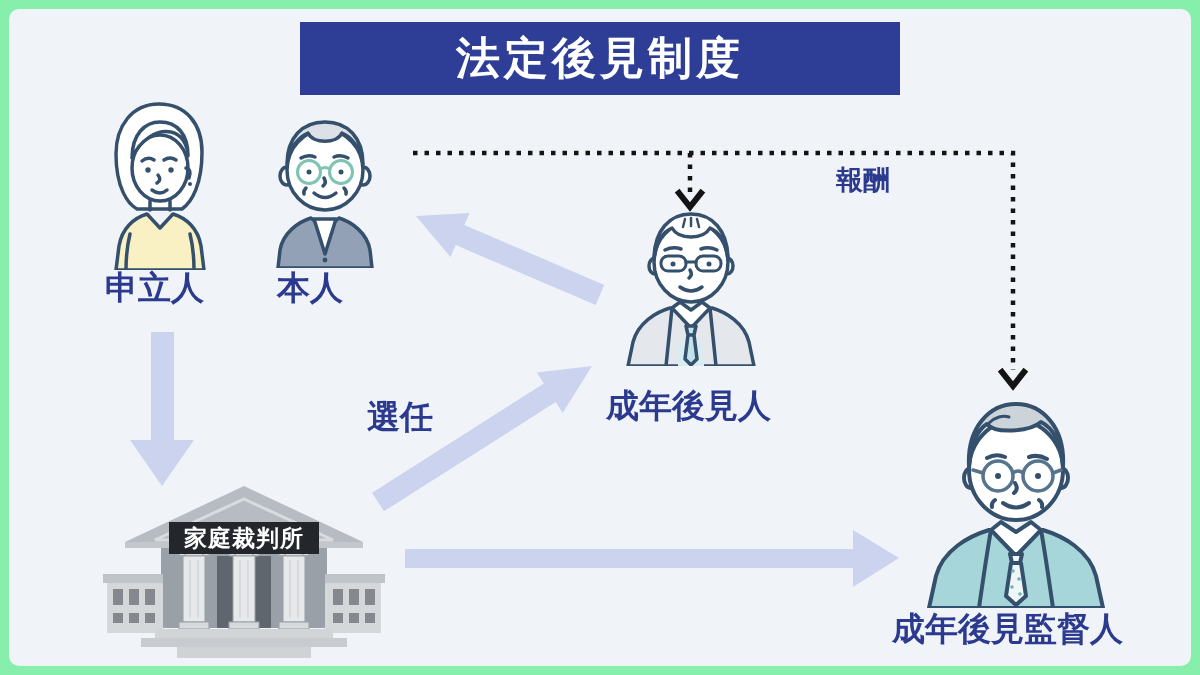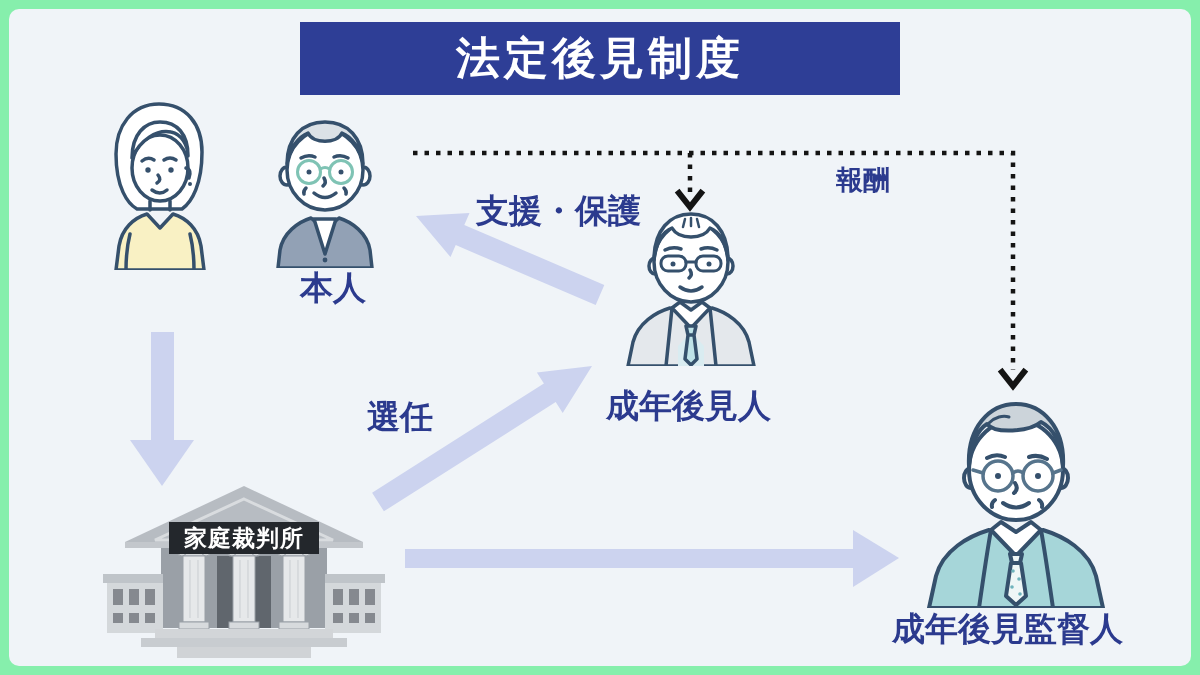--- a/index.html
+++ b/index.html
@@ -223,19 +223,19 @@
     </g>
 
     <rect x="58" y="143" width="178" height="9" fill="#d2d5d8"></rect>
     <rect x="44" y="152" width="206" height="9" fill="#c8ccd0"></rect>
     <rect x="80" y="161" width="134" height="11" fill="#d0d3d6"></rect>
 
     <rect x="72" y="36" width="150" height="32" fill="#23272c"></rect>
     <text x="147" y="60" text-anchor="middle" fill="#ffffff" font-size="23" font-weight="bold" font-family="Liberation Sans, sans-serif" letter-spacing="1">家庭裁判所</text>
   </svg>
 
-  <div class="lbl" style="left:300px;top:271px;">本人</div>
+  <div class="lbl" style="left:105px;top:271px;">申立人</div>
+  <div class="lbl" style="left:277px;top:271px;">本人</div>
   <div class="lbl" style="left:606px;top:389px;">成年後見人</div>
   <div class="lbl" style="left:892px;top:612px;">成年後見監督人</div>
-  <div class="lbl" style="left:476px;top:194px;">支援・保護</div>
   <div class="lbl" style="left:367px;top:403px;font-family:Liberation Mono, monospace;">選任</div>
   <div class="lbl" style="left:836px;top:167px;font-size:27px;">報酬</div>
 </div>
 
 </body></html>

